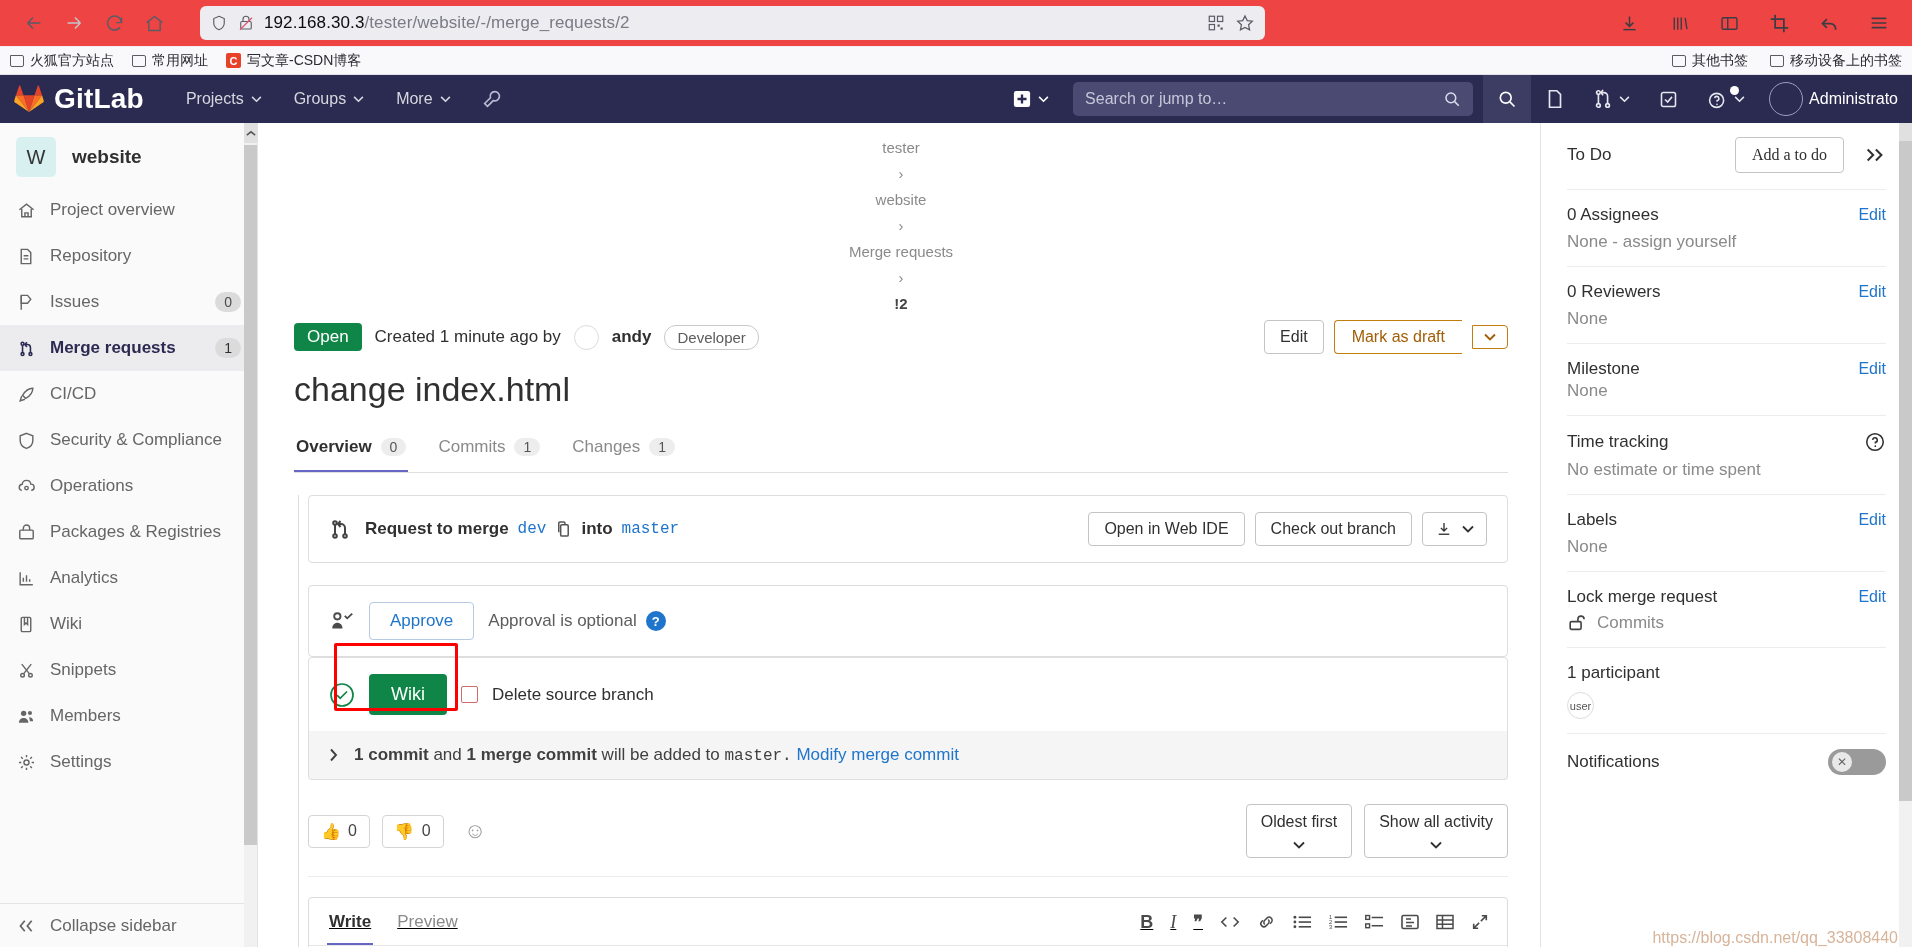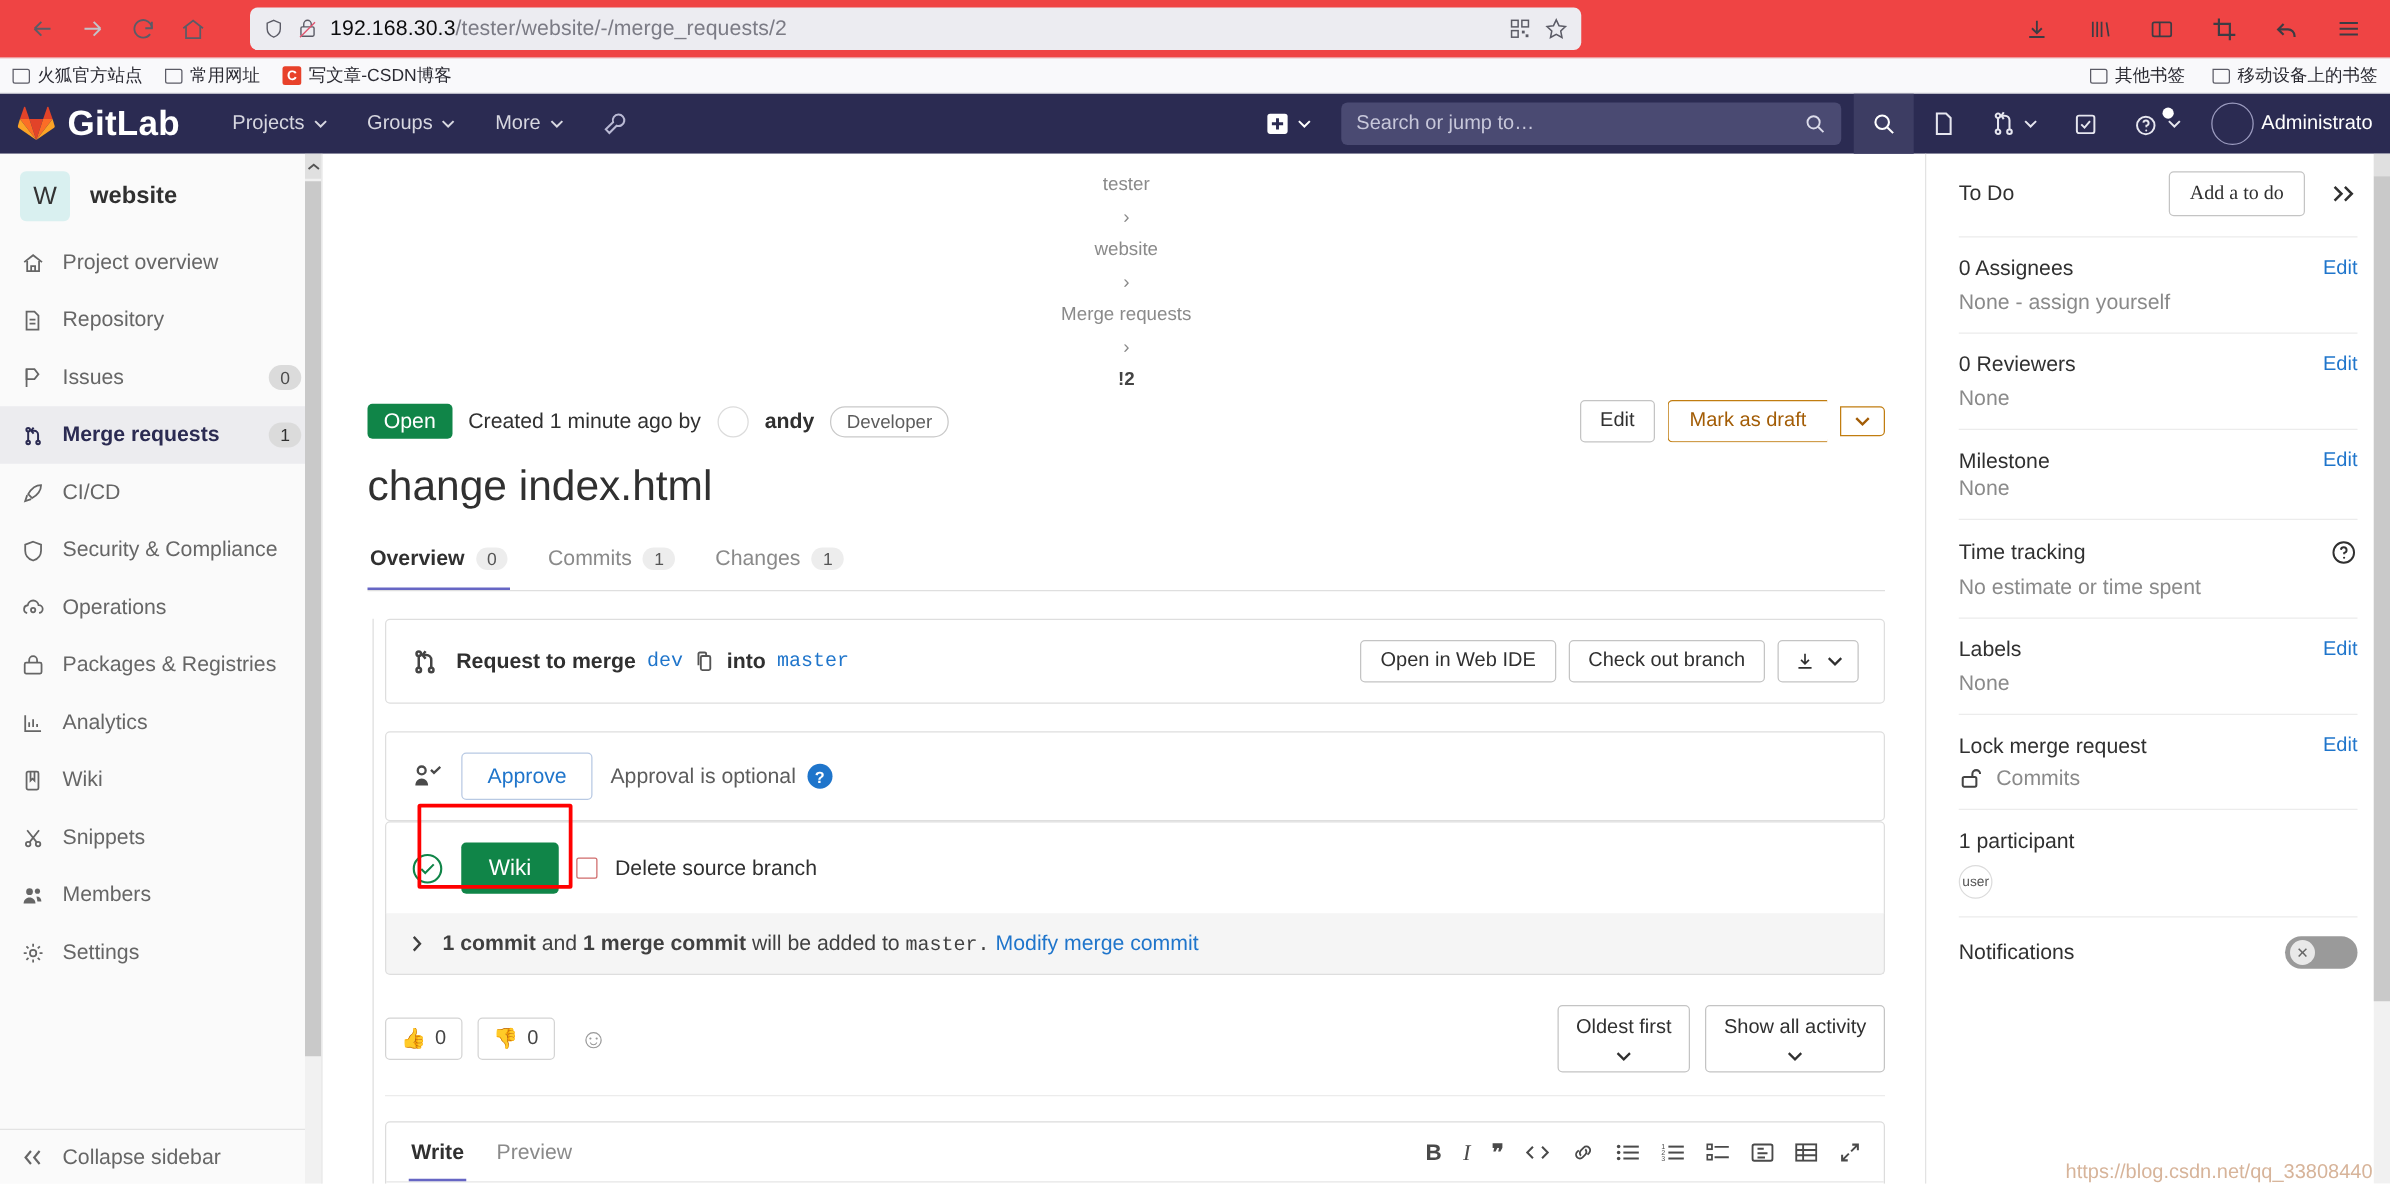--- a/index.html
+++ b/index.html
@@ -255,20 +255,21 @@
     display: flex; align-items: center; gap: 10px; flex-direction: column;
   }
 
   
   .editor {
     margin-top: 20px; border: 1px solid #dcdcdc; border-radius: 4px; background: #fff;
   }
   .editor-head {
     display: flex; align-items: center; padding: 10px 18px 0; gap: 22px;
     border-bottom: 1px solid #e6e6e6;
+    text-decoration: underline;
   }
   .ed-tab {
     font-size: 17px; color: #8a8a8a; padding: 4px 2px 11px;
     border-bottom: 2px solid transparent;
   }
   .ed-tab.active { color: #303030; font-weight: bold; border-bottom-color: #6666c4; }
   .ed-tools { margin-left: auto; display: flex; align-items: center; gap: 17px; padding-bottom: 9px; color: #4a4a4a; }
   .ed-body { padding: 20px 18px; font-size: 17px; color: #9a9a9a; min-height: 95px; }
 
   

